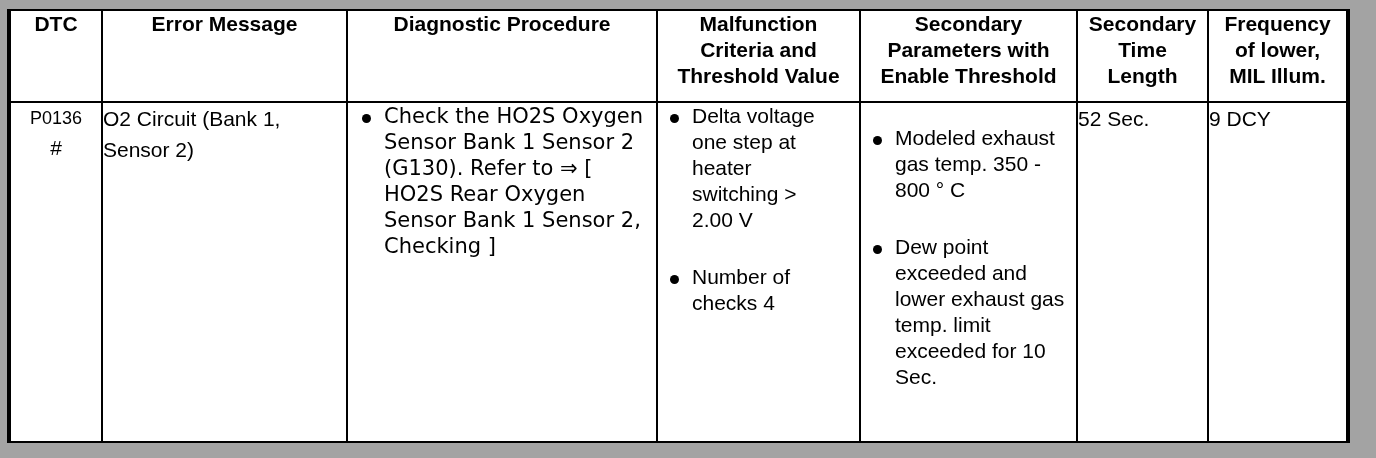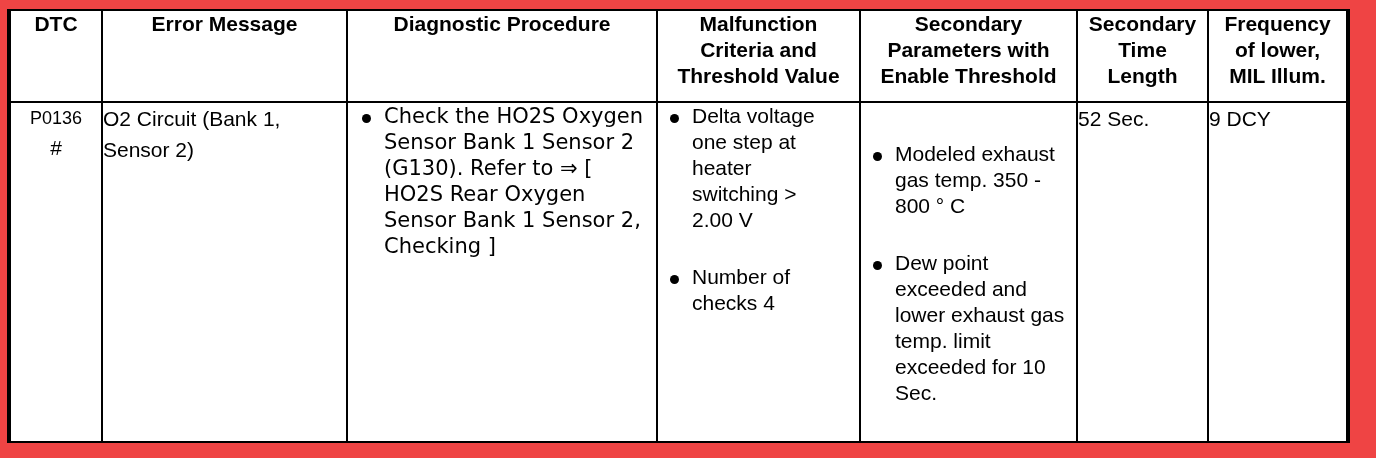--- a/index.html
+++ b/index.html
@@ -14,21 +14,21 @@
     color: #000000;
     overflow: hidden;
   }
 
   .sheet {
     position: absolute;
     left: 0;
     top: 0;
     width: 1376px;
     height: 458px;
-    background: #ef4444;
+    background: #a3a3a3;
   }
 
   table.dtc-table {
     position: absolute;
     left: 7px;
     top: 9px;
     width: 1339px;
     border-collapse: collapse;
     table-layout: fixed;
     background: #ffffff;
@@ -129,21 +129,21 @@
 
   
   .proc-cell { vertical-align: middle; }
   .proc-cell .inner { padding: 0 6px 0 10px; }
   .proc-cell ul.blist li { padding-left: 26px; }
 
   .malf-cell { vertical-align: middle; }
   .malf-cell .inner { padding: 0 20px 0 8px; }
 
   .sec-cell { vertical-align: top; }
-  .sec-cell .inner { padding: 22px 6px 0 8px; margin-top: 16px; }
+  .sec-cell .inner { padding: 22px 6px 0 8px; }
 
   .mon-cell, .freq-cell {
     vertical-align: middle;
     text-align: left;
     padding-left: 8px;
   }
   .arrow { font-family: "DejaVu Sans", sans-serif; }
 </style>
 </head>
 <body>

